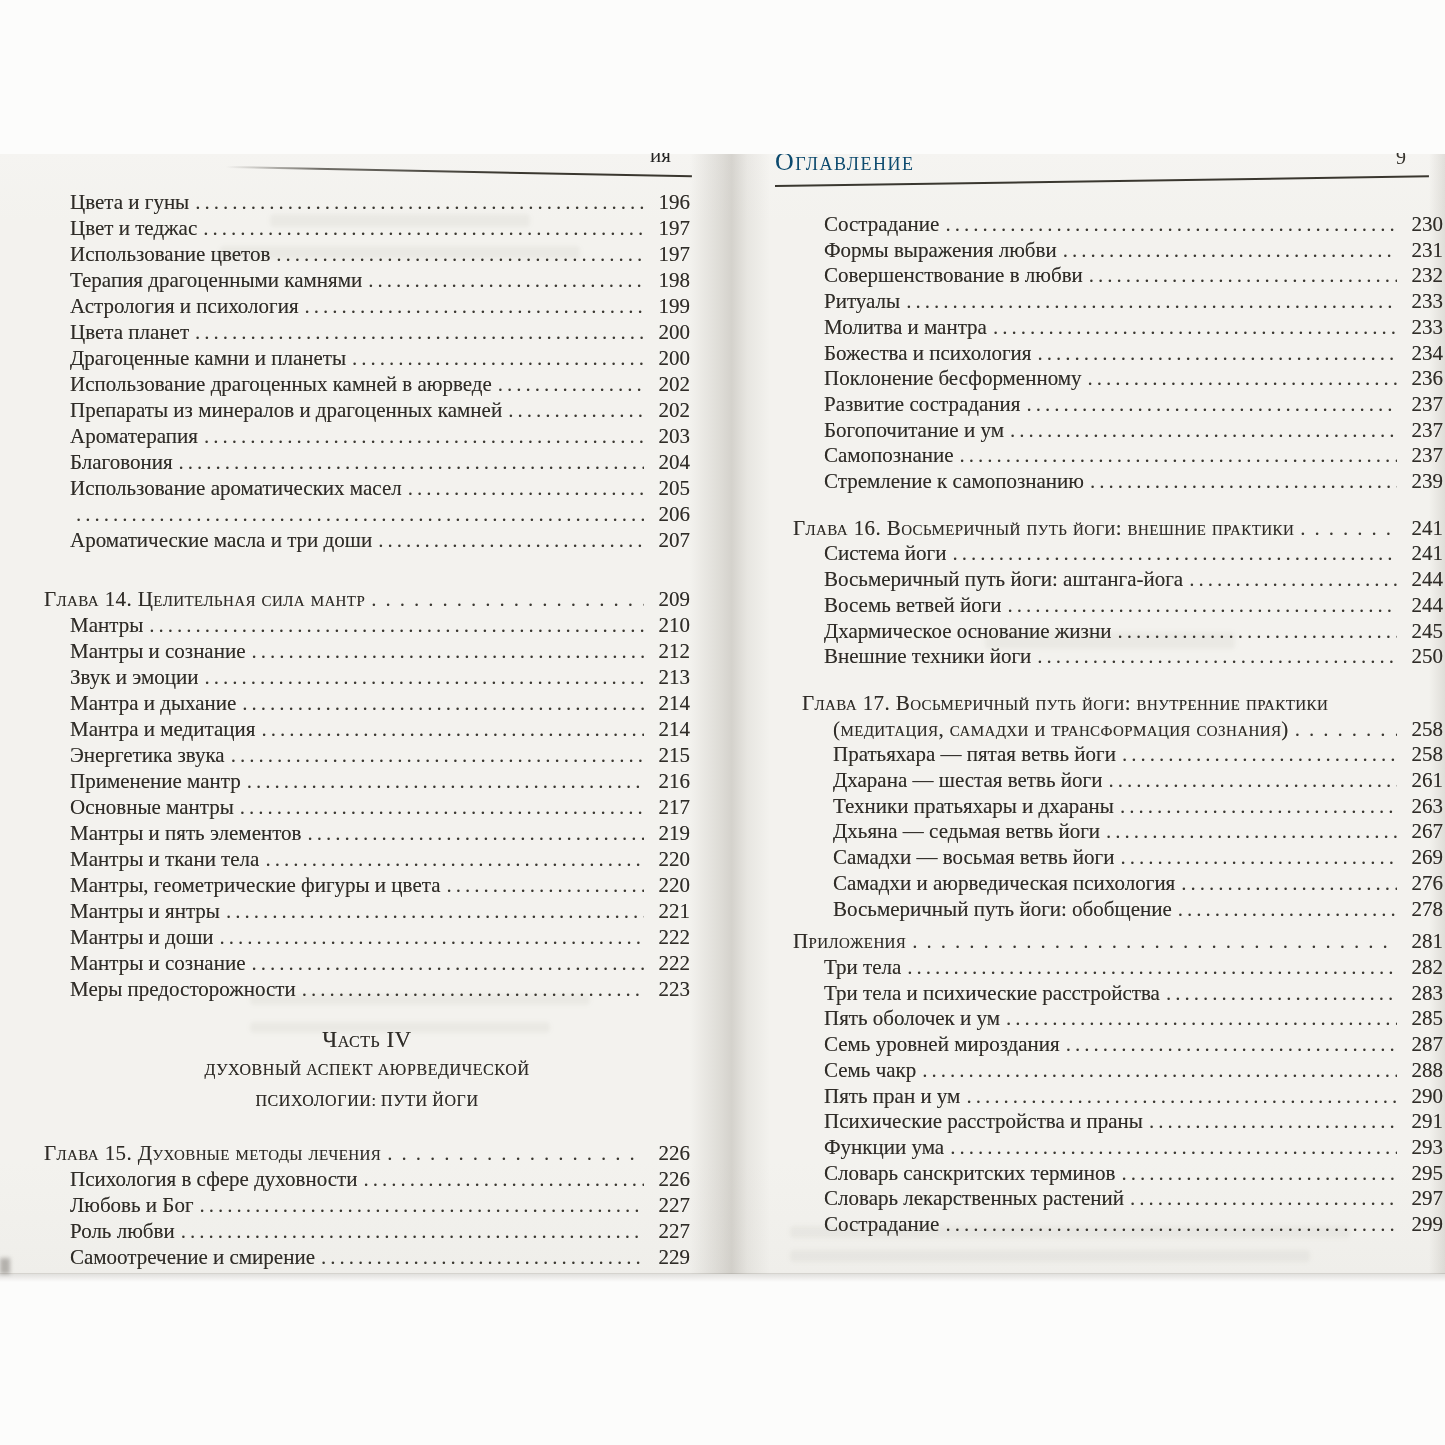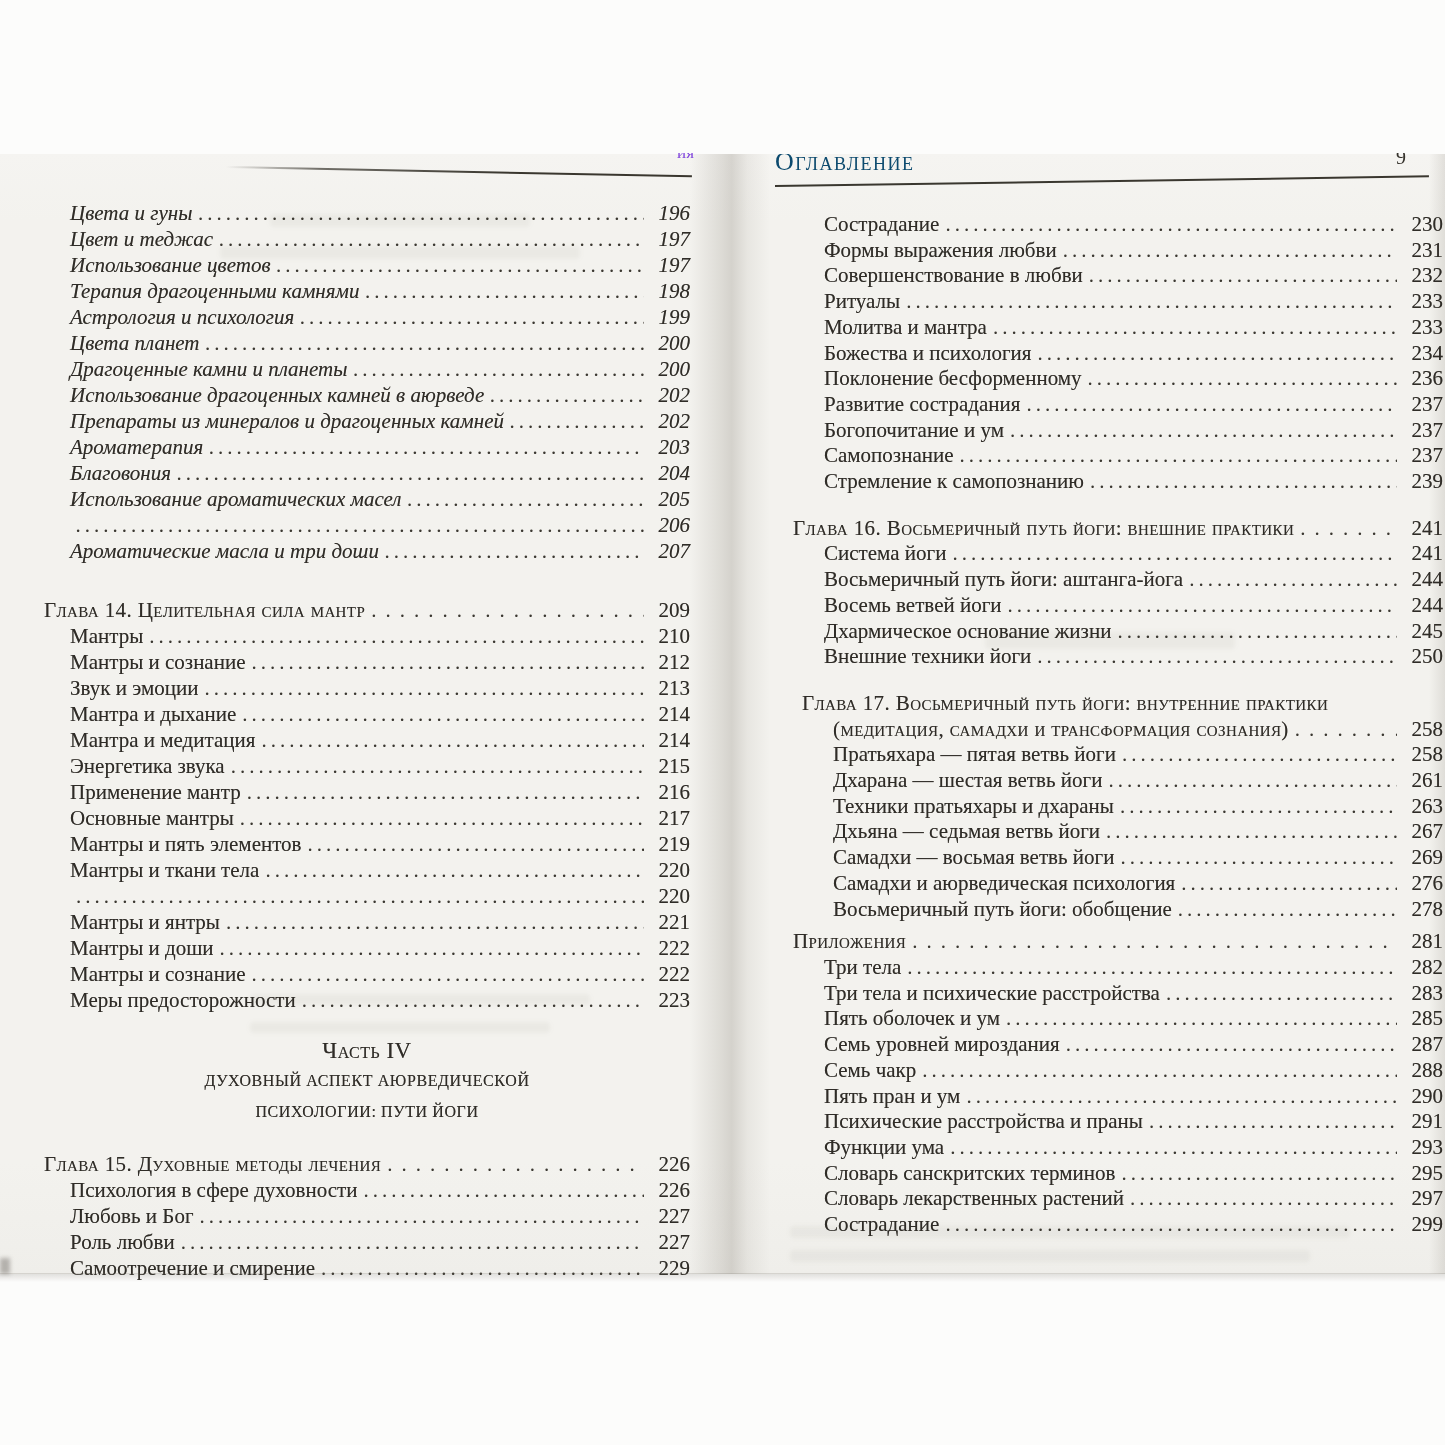--- a/index.html
+++ b/index.html
@@ -38,21 +38,21 @@
   .rule.right{
     left:775px;top:185px;width:654px;
     transform:rotate(-0.85deg);transform-origin:left center;
   }
   .clip{position:absolute;overflow:hidden;}
   .clip.rh{left:775px;top:154px;height:16px;width:220px;}
   .clip.rh span{display:block;margin-top:-7px;font-variant:small-caps;font-size:26px;letter-spacing:1.5px;color:#0c4a6e;}
   .clip.pn{left:1396px;top:153px;height:14px;width:40px;}
   .clip.pn span{display:block;margin-top:-7px;font-size:20px;color:#36332d;}
   .clip.lf{left:650px;top:153px;height:12px;width:44px;opacity:.85;}
-  .clip.lf span{display:block;margin-top:-10px;font-size:17px;color:#6d28d9;text-align:right;}
+  .clip.lf span{display:block;margin-top:-10px;font-size:21px;color:#000000;}
 
   .page-col{position:absolute;font-size:21px;}
   .page-col .row{display:flex;align-items:baseline;line-height:26px;}
   .page-left{left:44px;top:188px;width:646px;}
   .page-right{left:793px;top:212px;width:650px;}
   .page-right .row{line-height:25.7px;}
 
   .row .t{white-space:nowrap;text-shadow:0 0 0.5px rgba(47,44,39,0.45);}
   .row .dots{
     flex:1 1 auto;overflow:hidden;white-space:nowrap;
@@ -95,21 +95,21 @@
     <span>ия</span>
   </div>
   <div class="clip rh">
     <span>Оглавление</span>
   </div>
   <div class="clip pn">
     <span>9</span>
   </div>
 
   <div class="page-col page-left" id="mount-left">
-      <div class="section entries" style="margin-top: 12px; font-style: italic;">
+      <div class="section entries" style="margin-top: 1px;">
         <div class="row item">
           <span class="t">Цвета и гуны</span>
           <span class="dots">..........................................................................................................................................................................</span>
           <span class="p">196</span>
         </div>
         <div class="row item">
           <span class="t">Цвет и теджас</span>
           <span class="dots">..........................................................................................................................................................................</span>
           <span class="p">197</span>
         </div>
@@ -223,20 +223,21 @@
           <span class="t">Мантры и пять элементов</span>
           <span class="dots">..........................................................................................................................................................................</span>
           <span class="p">219</span>
         </div>
         <div class="row item">
           <span class="t">Мантры и ткани тела</span>
           <span class="dots">..........................................................................................................................................................................</span>
           <span class="p">220</span>
         </div>
         <div class="row item">
+          <span class="t">Мантры, геометрические фигуры и цвета</span>
           <span class="dots">..........................................................................................................................................................................</span>
           <span class="p">220</span>
         </div>
         <div class="row item">
           <span class="t">Мантры и янтры</span>
           <span class="dots">..........................................................................................................................................................................</span>
           <span class="p">221</span>
         </div>
         <div class="row item">
           <span class="t">Мантры и доши</span>

